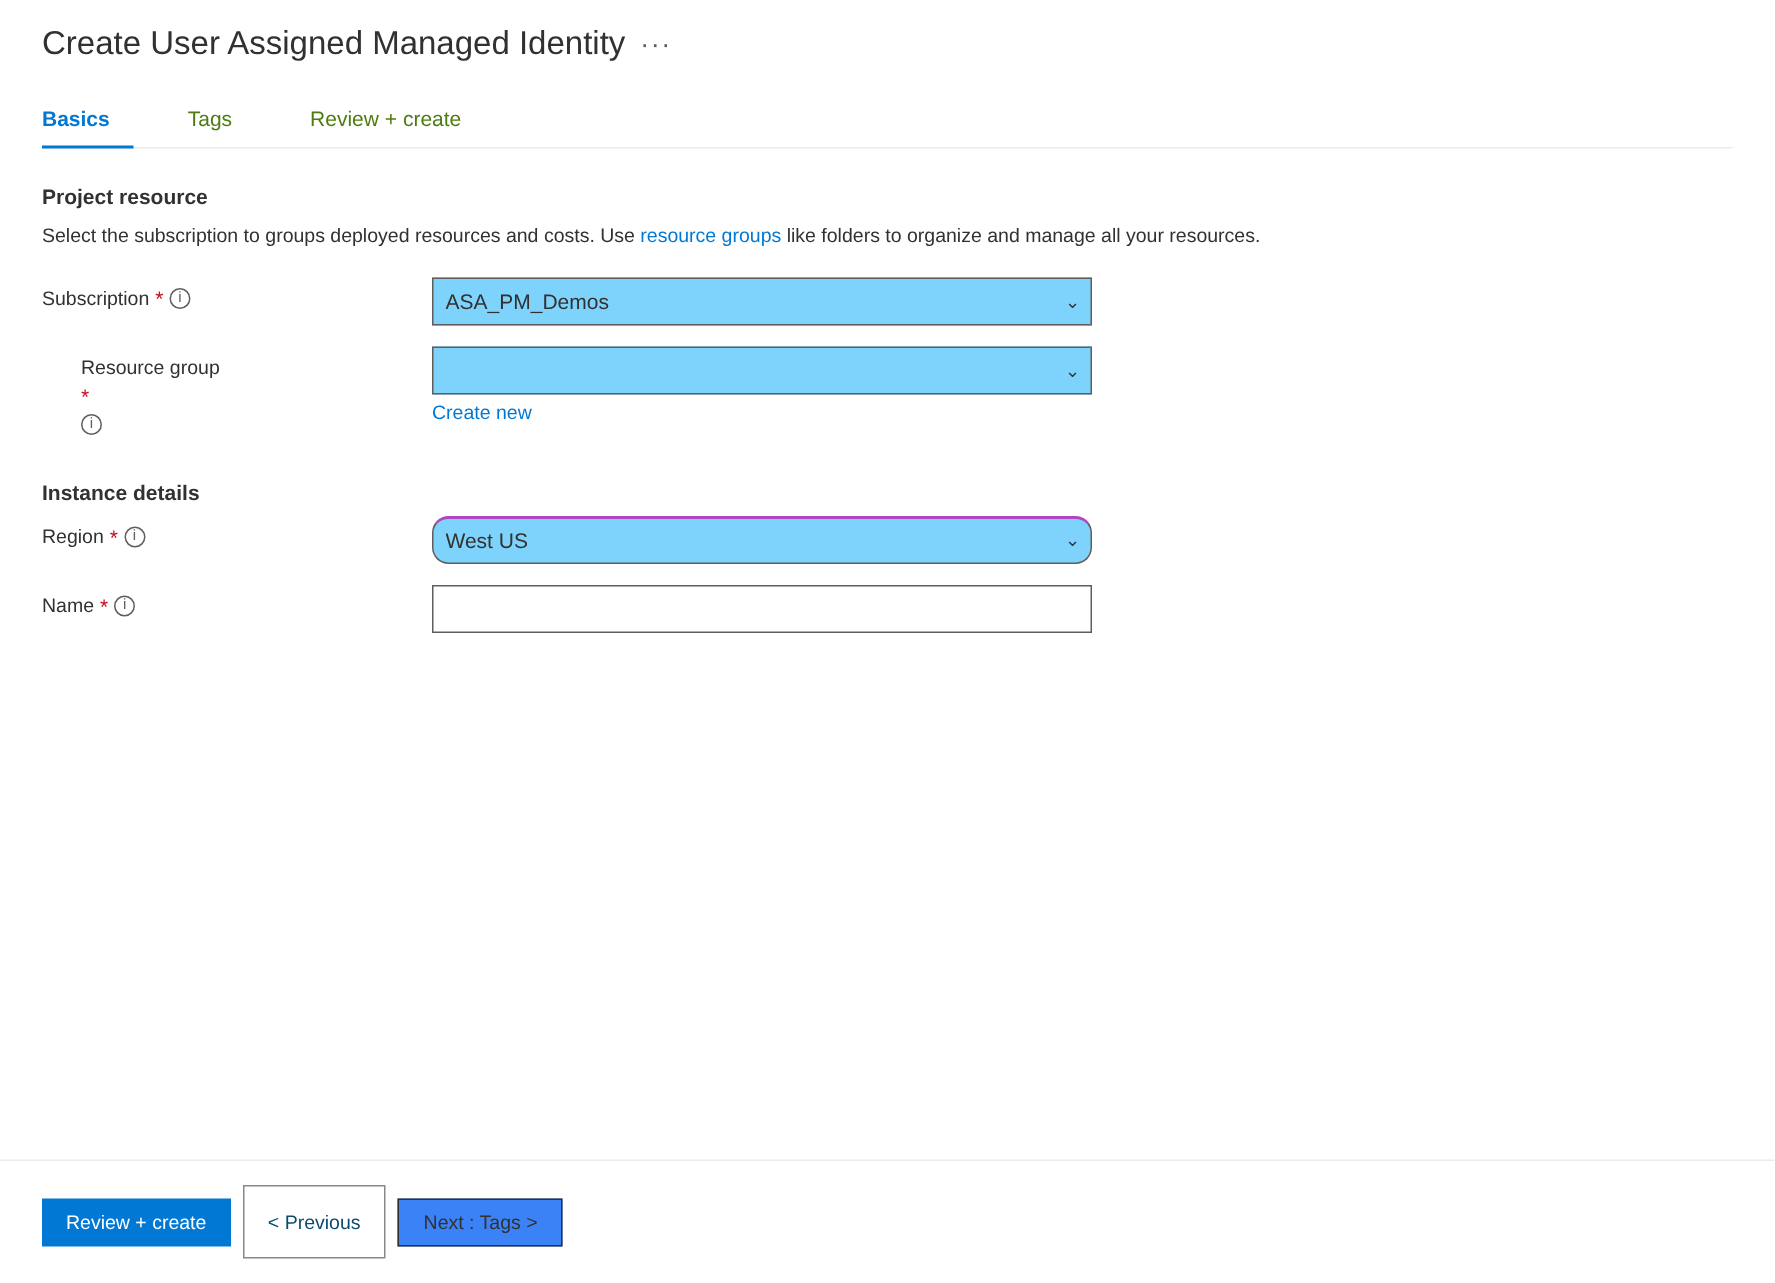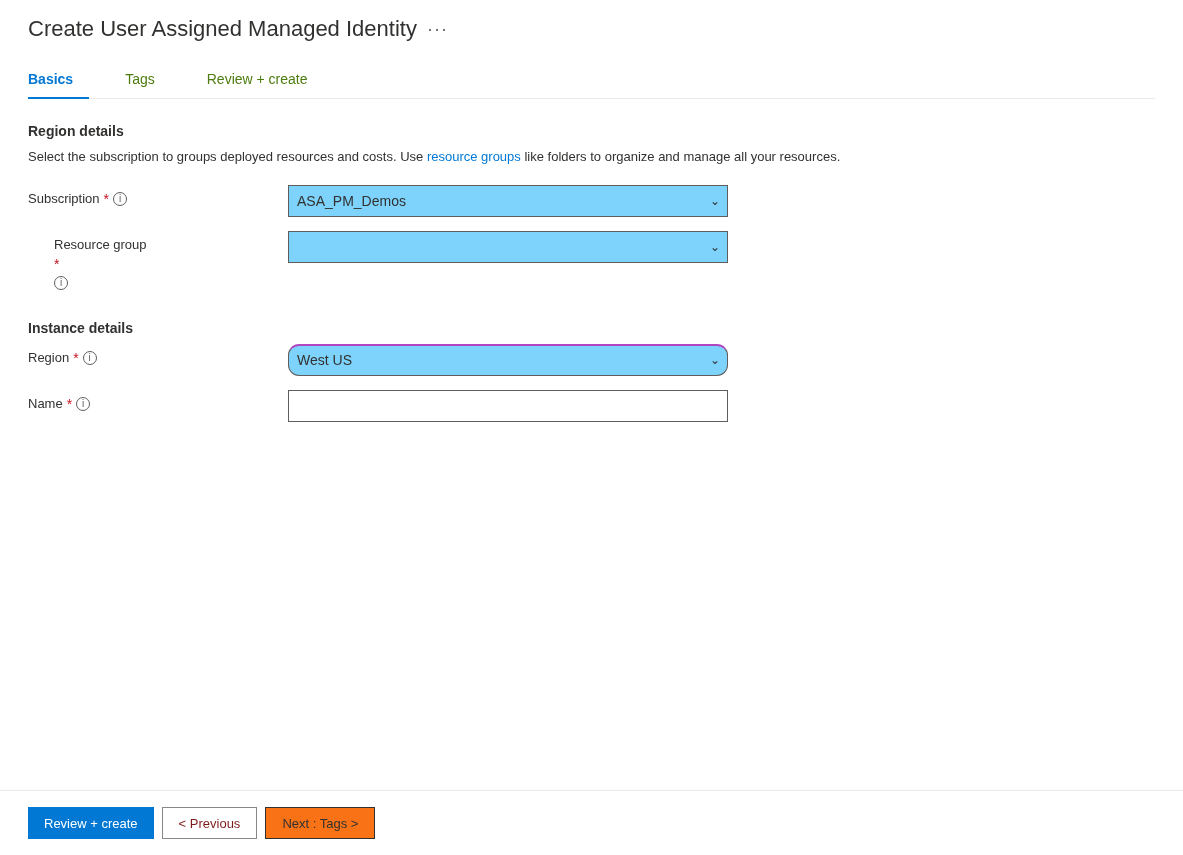--- a/index.html
+++ b/index.html
@@ -210,34 +210,34 @@
       padding: 0 16px;
       background: #0078d4;
       color: #ffffff;
       border: none;
       font-size: 13px;
       cursor: pointer;
       font-family: inherit;
     }
 
     .btn-secondary {
-      height: 32px;
+      height: 49px;
       padding: 0 16px;
       background: #ffffff;
-      color: #7f1d1d;
+      color: #0c4a6e;
       border: 1px solid #8a8886;
       font-size: 13px;
       cursor: pointer;
       font-family: inherit;
     }
 
     .btn-outline {
       height: 32px;
       padding: 0 16px;
-      background: #f97316;
+      background: #3b82f6;
       color: #323130;
       border: 1px solid #323130;
       font-size: 13px;
       cursor: pointer;
       font-family: inherit;
     }
   </style>
 </head>
 <body>
 
@@ -247,21 +247,21 @@
     <h1 class="page-title">Create User Assigned Managed Identity</h1>
     <span class="ellipsis-btn">···</span>
   </div>
 
   <div class="tabs">
     <div class="tab active">Basics</div>
     <div class="tab">Tags</div>
     <div class="tab">Review + create</div>
   </div>
 
-  <div class="section-title">Region details</div>
+  <div class="section-title">Project resource</div>
   <div class="section-desc">
     <span>Select the subscription to groups deployed resources and costs. Use </span><a href="#">resource groups</a><span> like folders to organize and manage all your resources.</span>
   </div>
 
   <div class="form-group">
     <div class="form-label-col">
       <span class="form-label">Subscription</span>
       <span class="required-star">*</span>
       <span class="info-icon">i</span>
     </div>
@@ -287,20 +287,21 @@
         </div>
       </div>
     </div>
     <div class="form-control-col">
       <div class="select-wrapper">
         <select class="form-select">
           <option value=""></option>
         </select>
         <span class="chevron-icon">⌄</span>
       </div>
+      <a class="create-new-link" href="#">Create new</a>
     </div>
   </div>
 
   <div class="instance-section">
     <div class="section-title">Instance details</div>
 
     <div class="form-group">
       <div class="form-label-col">
         <span class="form-label">Region</span>
         <span class="required-star">*</span>

